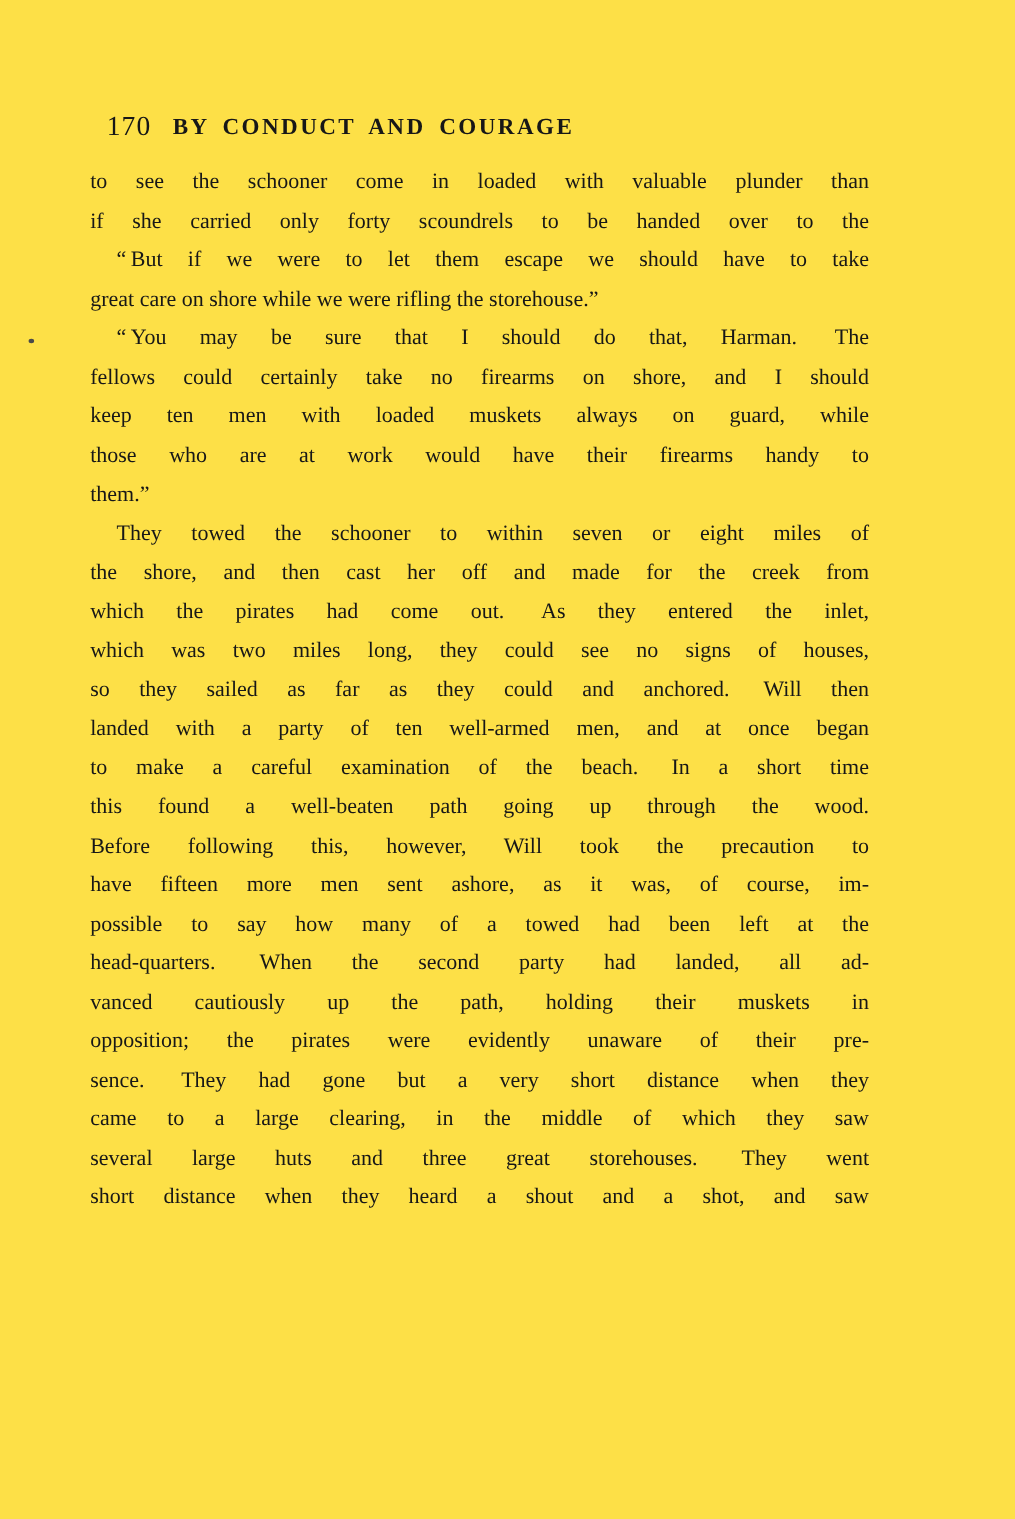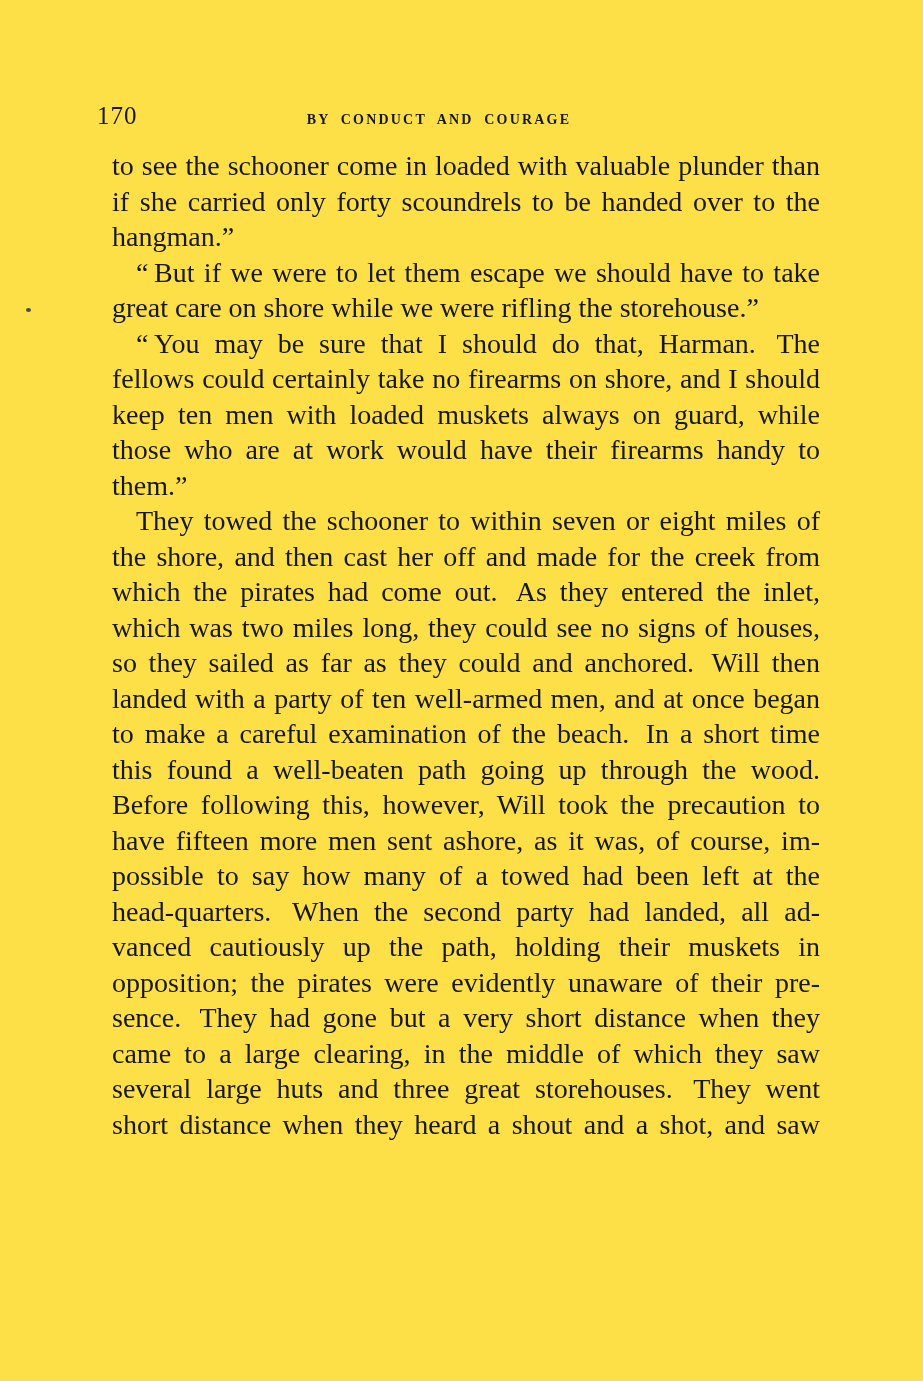--- a/index.html
+++ b/index.html
@@ -25,33 +25,32 @@
     bottom: 0;
     font-size: 25px;
     line-height: 28px;
     letter-spacing: 1px;
   }
   .running-title {
     position: absolute;
     left: 60px;
     right: 84px;
     bottom: 2px;
-    text-align: center;
-    font-size: 14px;
+    font-size: 21px;
     font-weight: bold;
     letter-spacing: 2.2px;
     word-spacing: 5px;
     white-space: nowrap;
   }
   .textblock {
     position: absolute;
-    left: 112px;
+    left: 82px;
     top: 148px;
     width: 708px;
-    font-size: 28px;
+    font-size: 20px;
     line-height: 35.5px;
   }
   .para { margin: 0; padding: 0; }
   .line {
     text-align: justify;
     text-align-last: justify;
   }
   .line.par-end { text-align-last: left; }
   .line.indent { text-indent: 24px; }
   .artifact-dot {
@@ -72,21 +71,20 @@
   <div class="header">
     <span class="pagenum">170</span>
     <div class="running-title">BY CONDUCT AND COURAGE</div>
   </div>
 
   <div class="textblock">
 
     <div class="para">
       <div class="line">to see the schooner come in loaded with valuable plunder than</div>
       <div class="line">if she carried only forty scoundrels to be handed over to the</div>
-      <div class="line par-end">hangman.”</div>
     </div>
 
     <div class="para">
       <div class="line indent">“ But if we were to let them escape we should have to take</div>
       <div class="line par-end">great care on shore while we were rifling the storehouse.”</div>
     </div>
 
     <div class="para">
       <div class="line indent">“ You may be sure that I should do that, Harman.  The</div>
       <div class="line">fellows could certainly take no firearms on shore, and I should</div>

